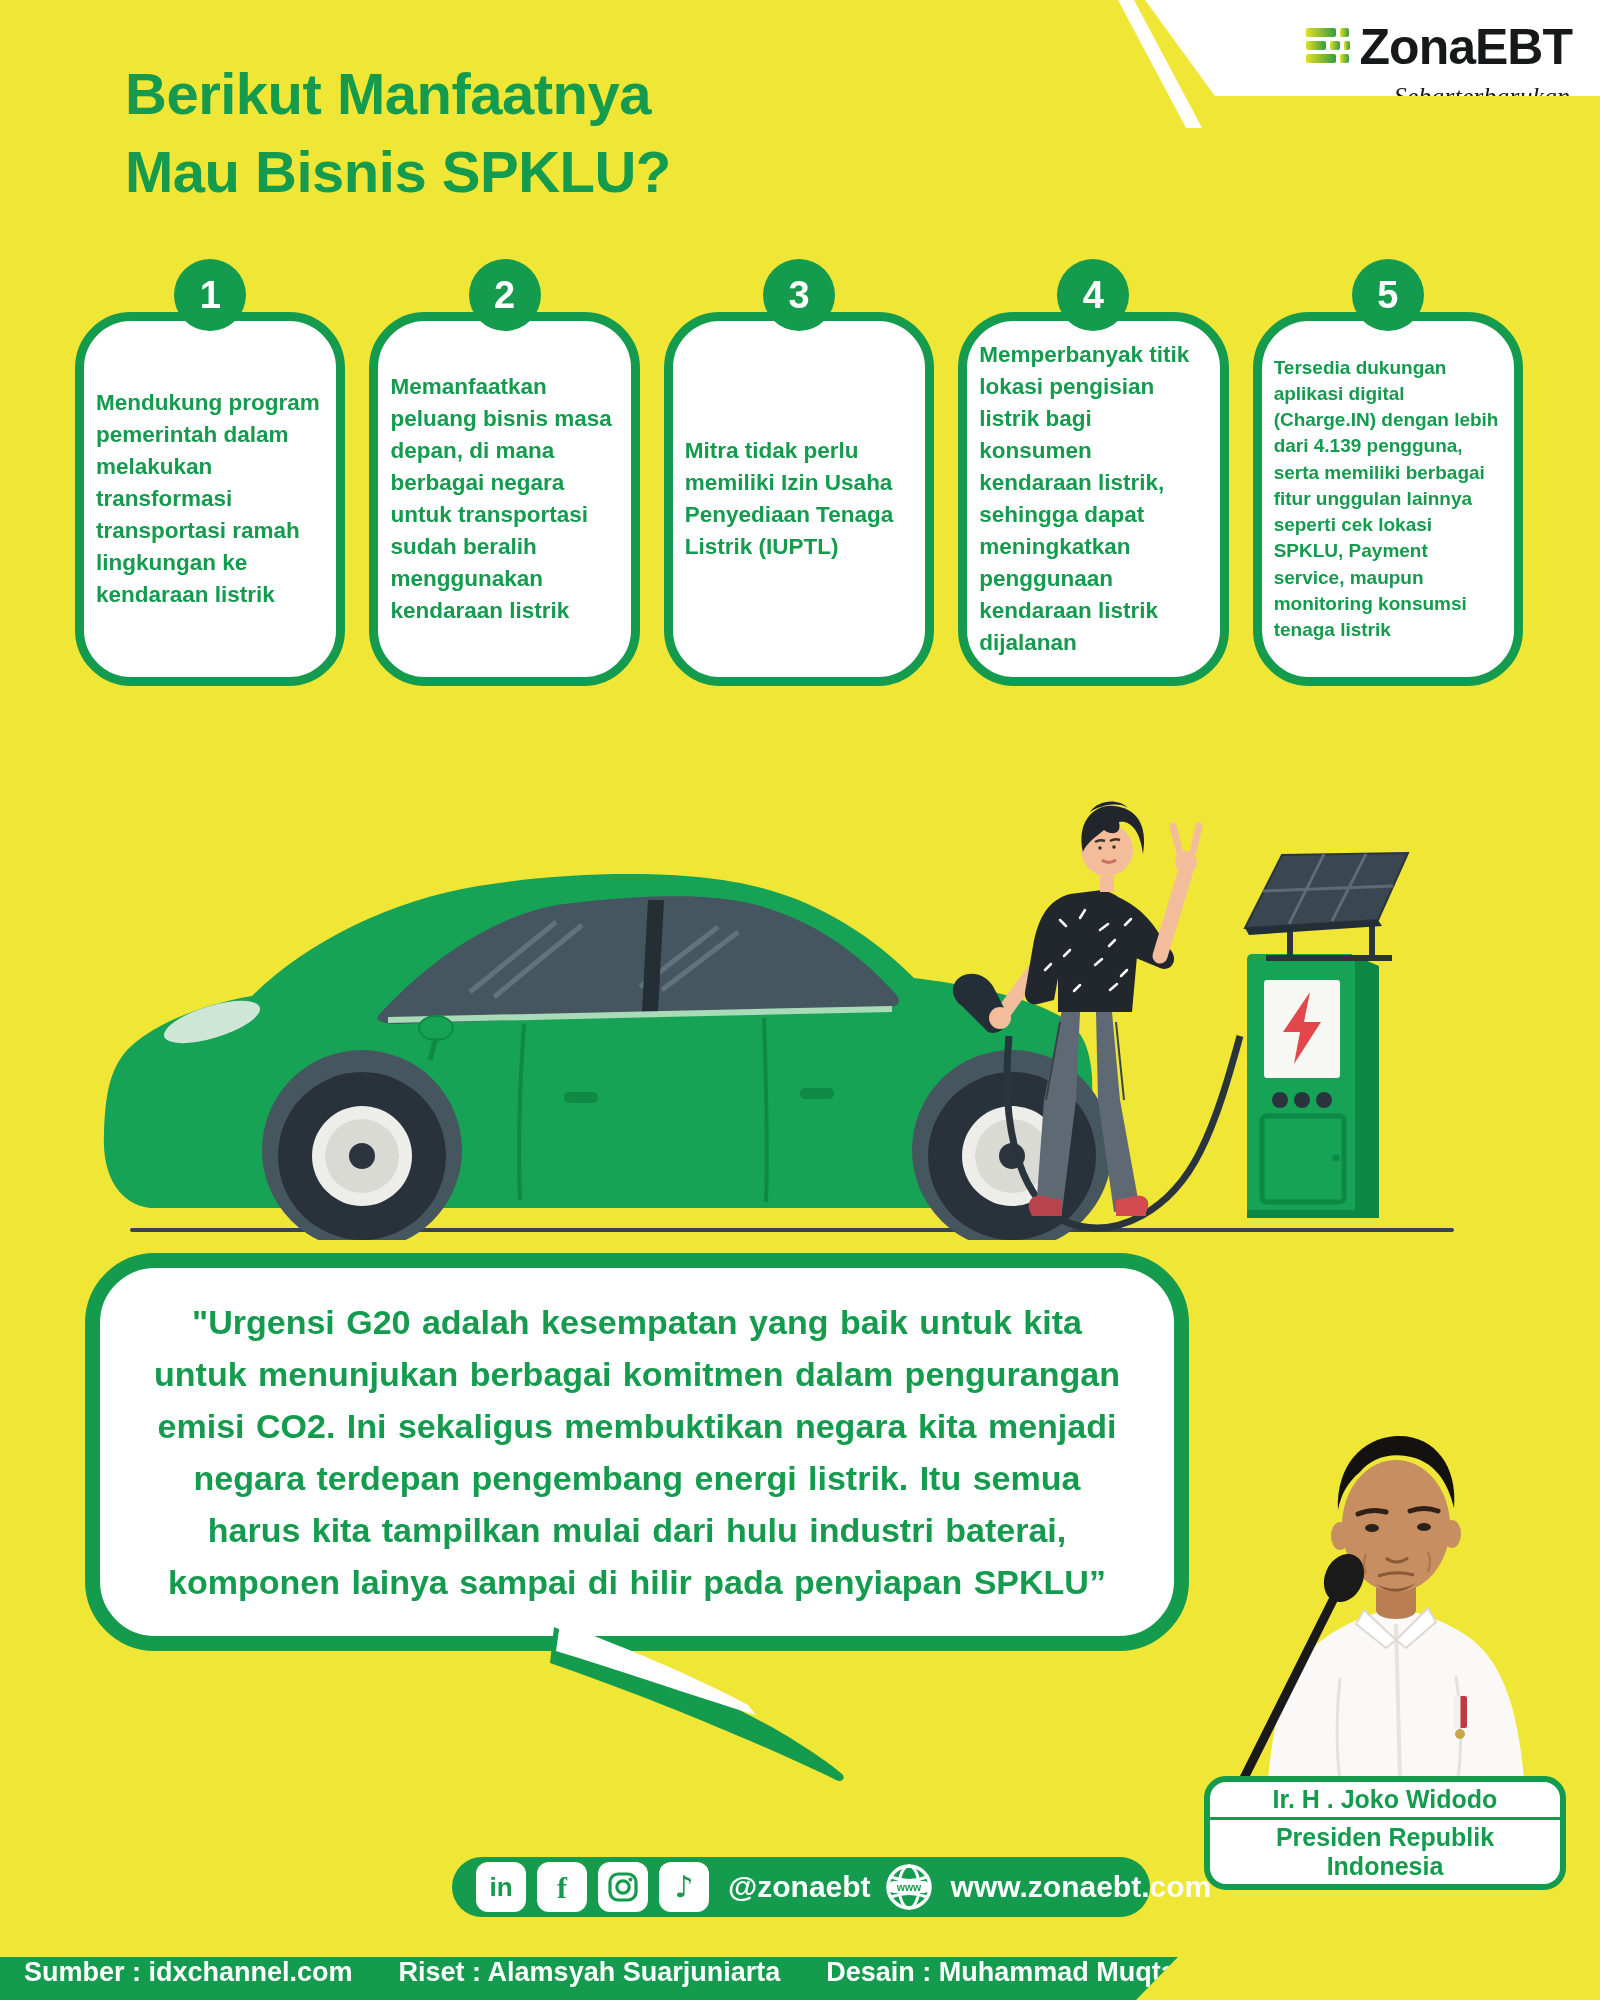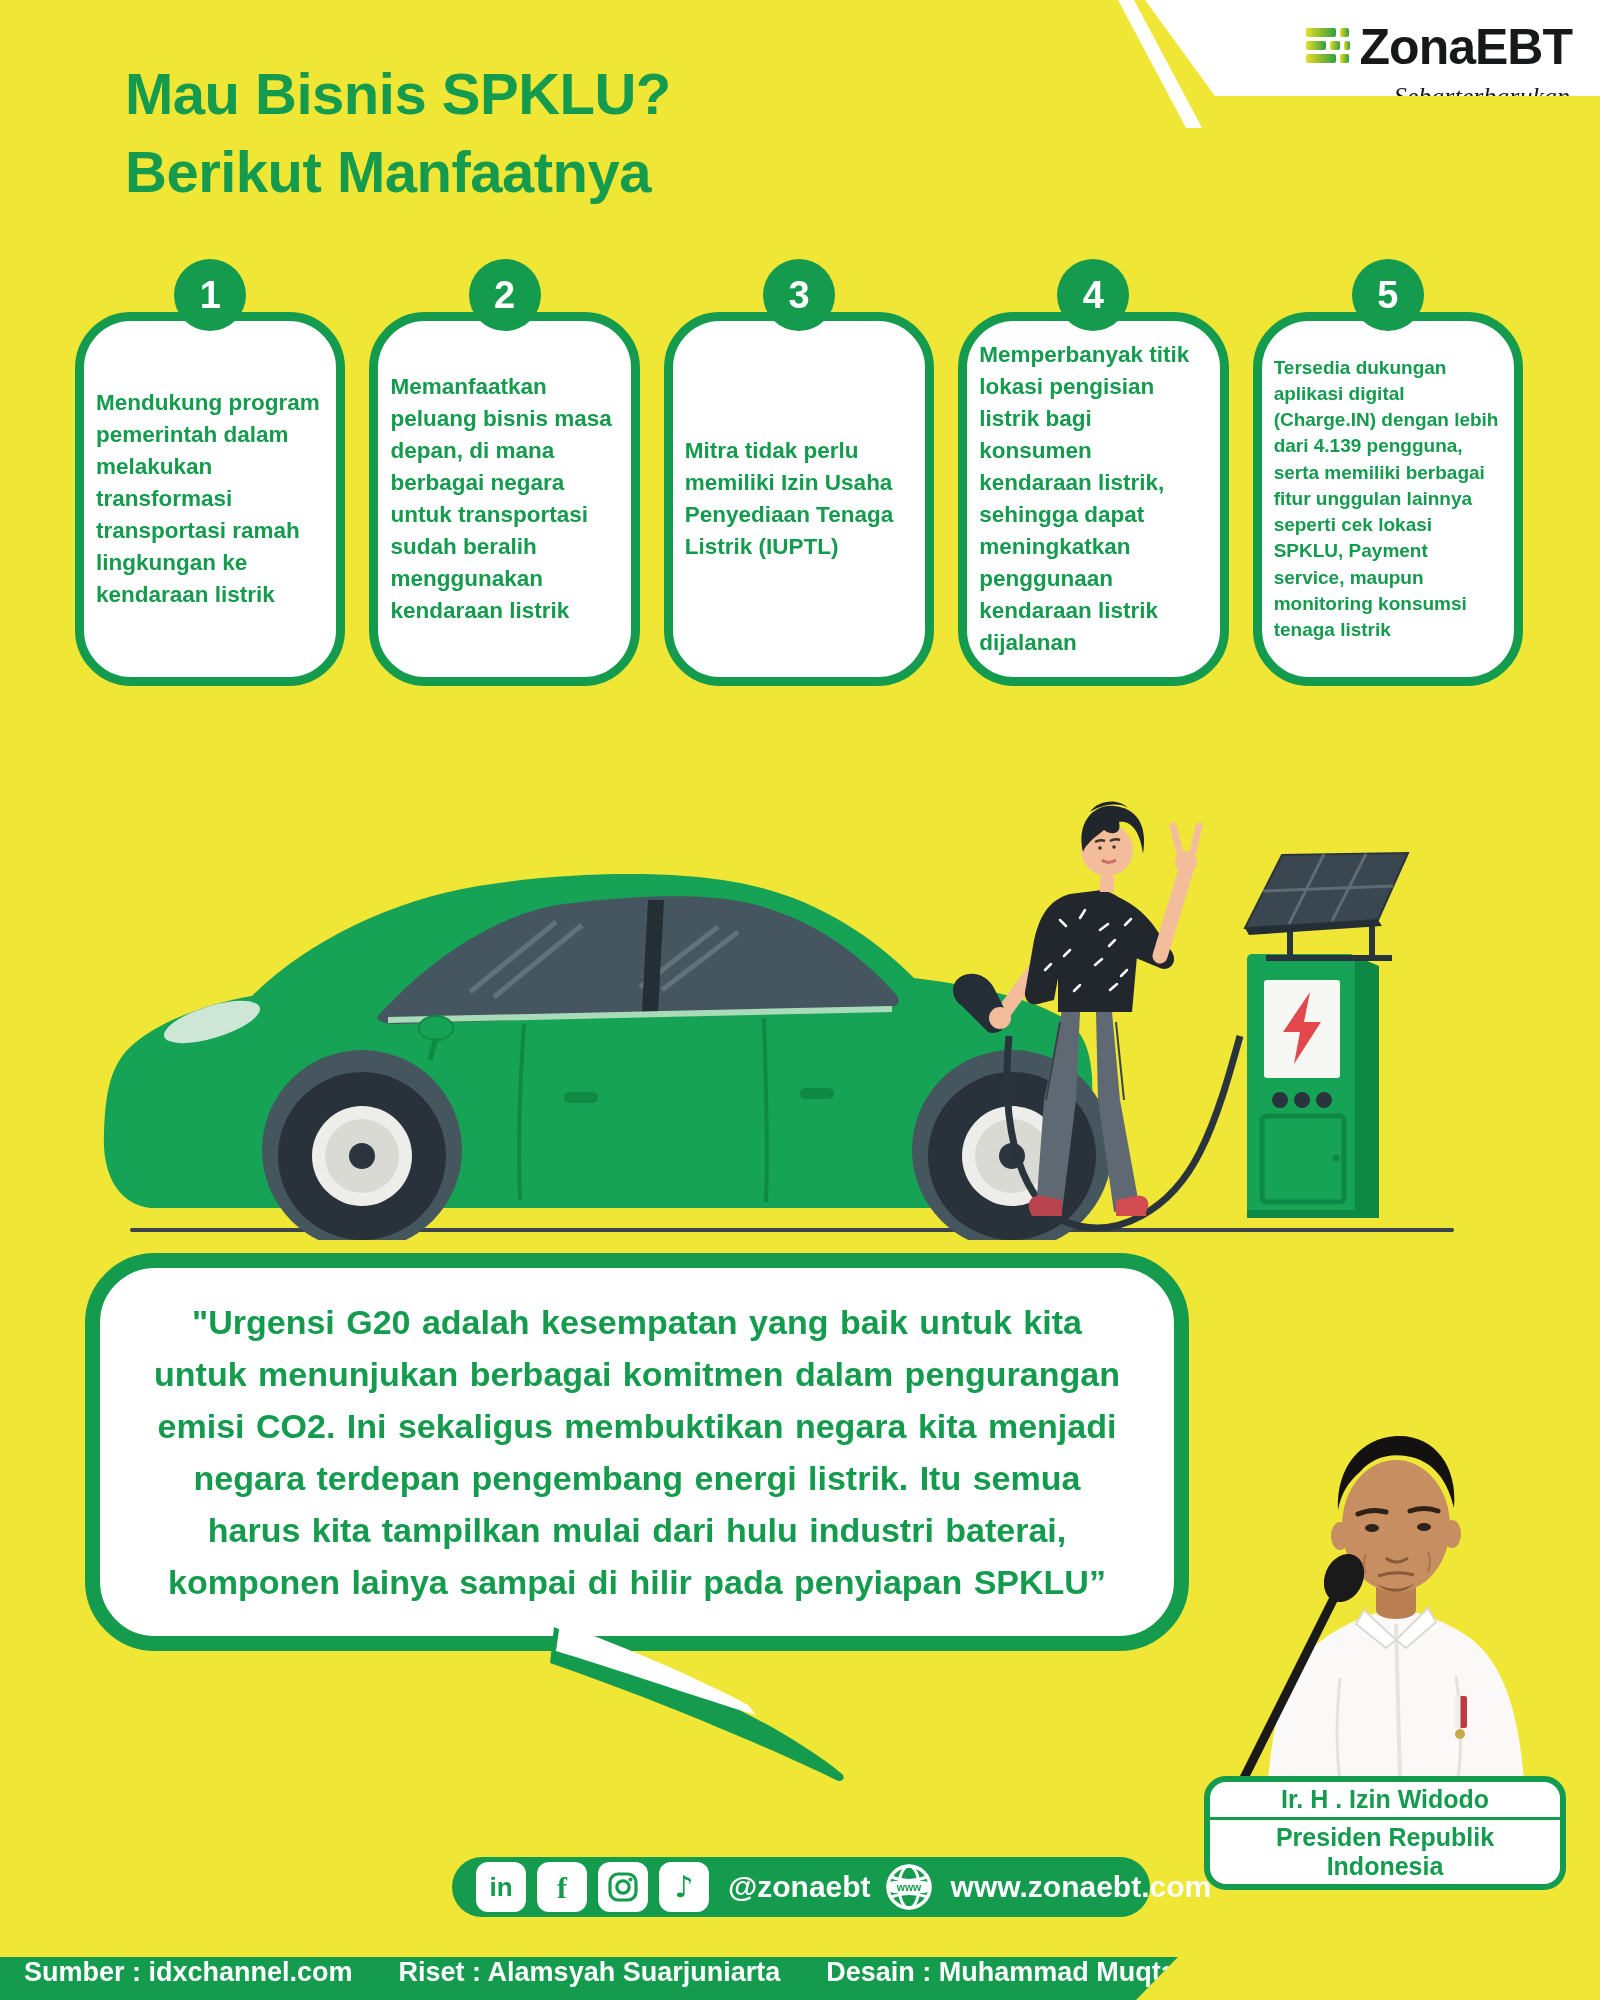--- a/index.html
+++ b/index.html
@@ -67,22 +67,22 @@
              clip-path:polygon(0 0,100% 0,calc(100% - 42px) 100%,0 100%);
              display:flex;padding-left:24px;box-sizing:border-box;}
   .bottombar span{color:#fff;font-weight:bold;font-size:27px;margin-right:46px;white-space:nowrap;}
 </style>
 </head>
 <body>
 
 <div class="page">
 
   <div class="title">
+    <div>Berikut Manfaatnya</div>
     <div>Mau Bisnis SPKLU?</div>
-    <div>Berikut Manfaatnya</div>
   </div>
 
   <div class="logo-slash"></div>
   <div class="logo-box">
     <div class="logo-row">
       <svg width="48" height="48" viewBox="0 0 48 48">
         <defs>
           <linearGradient id="lg" x1="0" y1="0" x2="1" y2="0">
             <stop offset="0" stop-color="#E3DE2B"></stop>
               <stop offset="0.5" stop-color="#8DBD2F"></stop>
@@ -286,21 +286,21 @@
       <path d="M 176 176 Q 172 186 176 196" stroke="#A9744B" stroke-width="2" fill="none"></path>
       <path d="M 238 174 Q 242 184 238 194" stroke="#A9744B" stroke-width="2" fill="none"></path>
     </g>
     <g>
       <line x1="54" y1="400" x2="148" y2="212" stroke="#1A1A1A" stroke-width="9" stroke-linecap="round"></line>
       <ellipse cx="154" cy="200" rx="19" ry="25" fill="#1A1A1A" transform="rotate(24 154 200)"></ellipse>
     </g>
   </svg>
 
   <div class="nameplate">
-    <div class="row">Ir. H . Izin Widodo</div>
+    <div class="row">Ir. H . Joko Widodo</div>
     <div class="divider"></div>
     <div class="row">Presiden Republik Indonesia</div>
   </div>
 
   <div class="social">
     <span class="sq">
       <svg width="34" height="34" viewBox="0 0 34 34">
           <text x="17" y="26" text-anchor="middle" font-size="26" font-weight="bold" fill="#149B4D" font-family="Liberation Sans, sans-serif">in</text>
         </svg>
     </span>

